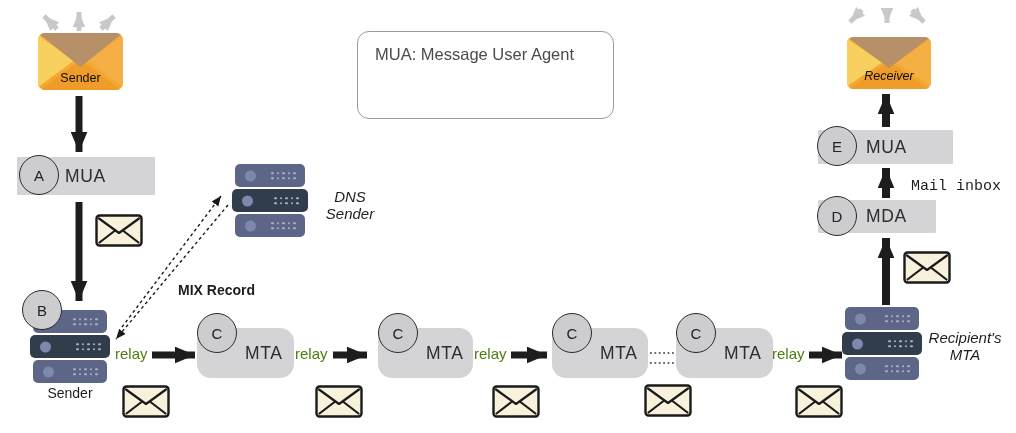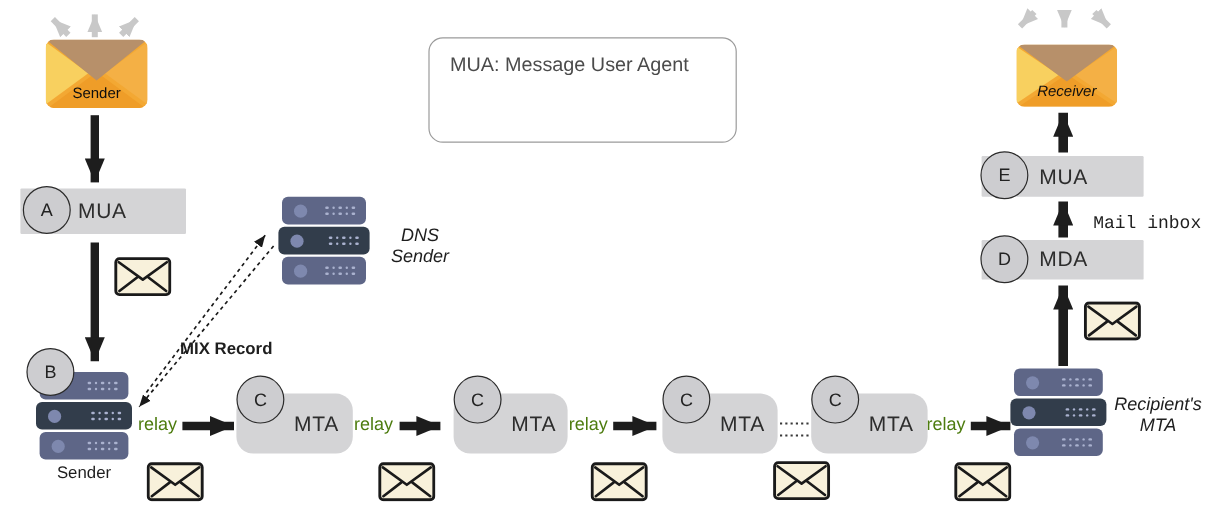--- a/index.html
+++ b/index.html
@@ -244,21 +244,21 @@
           <i></i>
           <i></i>
           <i></i>
         </span>
       </div>
   </div>
   <div class="caption s15" style="left:318px;top:188px;width:64px;">
     <span style="display:block">DNS</span>
     <span style="display:block">Sender</span>
   </div>
-  <div class="floating-label bold" style="left:150px;top:282px;font-size:14px;">MIX Record</div>
+  <div class="floating-label bold" style="left:178px;top:282px;font-size:14px;">MIX Record</div>
 
   <div class="relay-label" style="left:115px;top:345px;">relay</div>
   <div class="relay-label" style="left:295px;top:345px;">relay</div>
   <div class="relay-label" style="left:474px;top:345px;">relay</div>
   <div class="relay-label" style="left:772px;top:345px;">relay</div>
 
   <div class="pill mta" style="left:197px;top:328px;width:97px;height:50px;">
     <span>MTA</span>
   </div>
   <div class="badge" style="left:197px;top:313px;">C</div>
@@ -361,21 +361,21 @@
     <span style="display:block">MTA</span>
   </div>
 
   <svg class="mail" style="left:903px;top:251px;" viewBox="0 0 48 33">
     <rect x="1.5" y="1.5" width="45" height="30" rx="3"></rect>
       <path d="M4,4.5 L24,19 L44,4.5"></path>
       <path d="M4.5,28.5 L19.5,17"></path>
       <path d="M43.5,28.5 L28.5,17"></path>
   </svg>
 
-  <div class="pill" style="left:818px;top:200px;width:135px;height:33px;">
+  <div class="pill" style="left:818px;top:200px;width:118px;height:33px;">
     <span>MDA</span>
   </div>
   <div class="badge" style="left:817px;top:196px;">D</div>
 
   <div class="pill" style="left:818px;top:130px;width:135px;height:34px;">
     <span>MUA</span>
   </div>
   <div class="badge" style="left:817px;top:126px;">E</div>
 
   <div class="floating-label" style="left:911px;top:178px;font-family:Liberation Mono, monospace;">Mail inbox</div>

